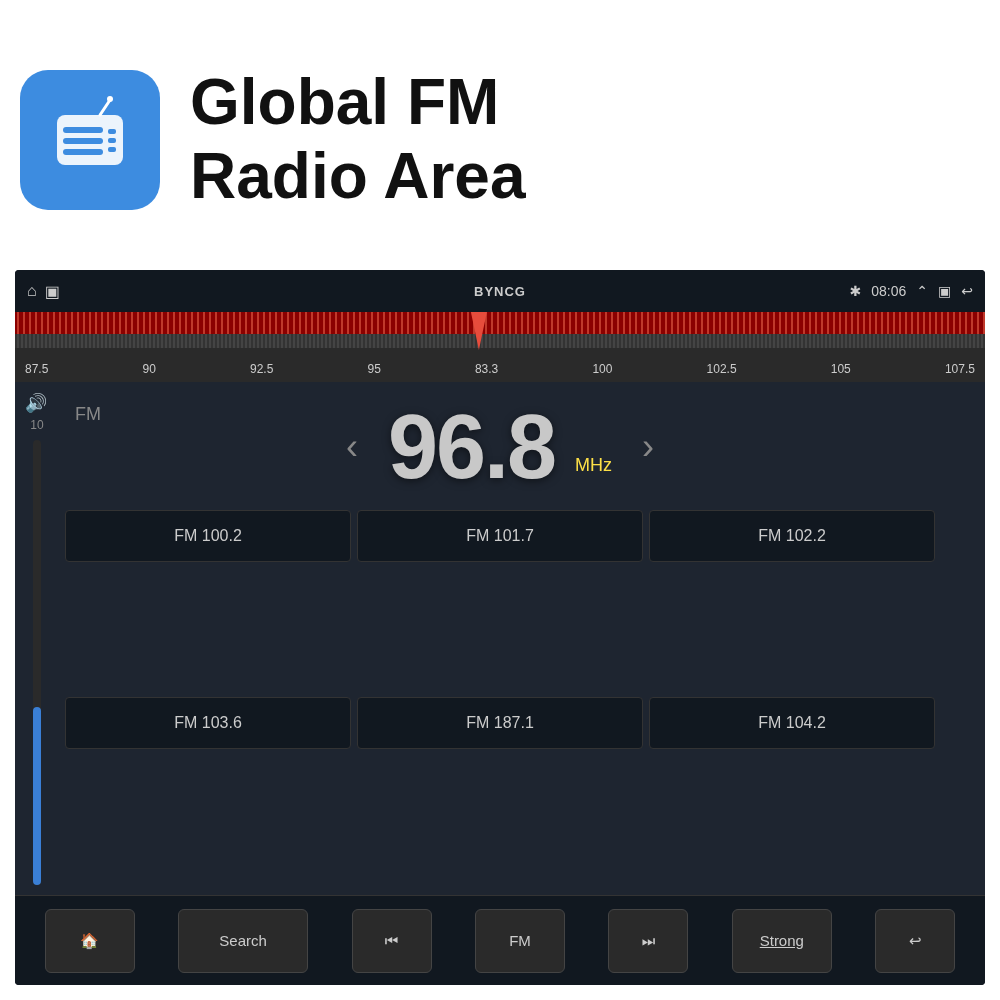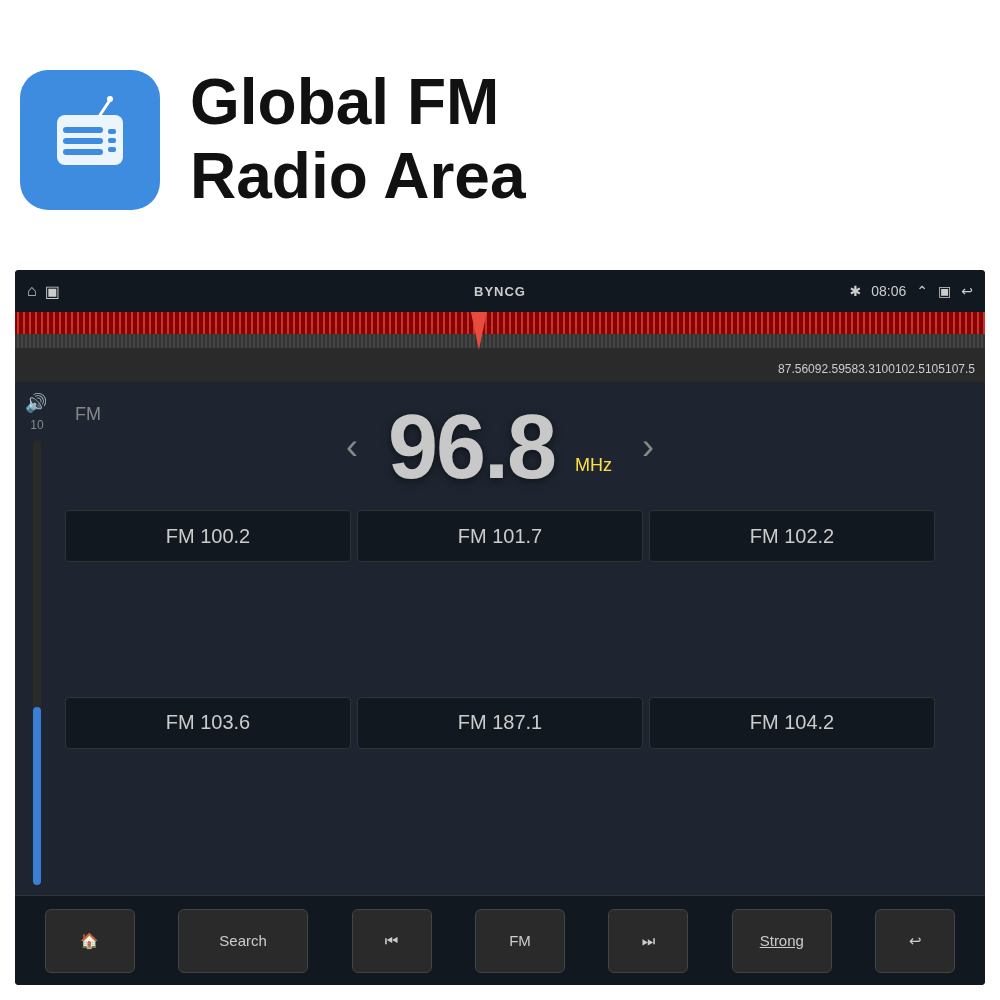--- a/index.html
+++ b/index.html
@@ -149,21 +149,21 @@
       clip-path: polygon(50% 100%, 0 0, 100% 0);
       z-index: 10;
     }
 
     #ruler-labels {
       position: absolute;
       bottom: 6px;
       left: 0;
       right: 0;
       display: flex;
-      justify-content: flex-end;
+      justify-content: space-between;
       color: #cccccc;
       font-size: 12px;
       padding: 0 10px;
     }
 
     
     #radio-main {
       flex: 1;
       display: flex;
       flex-direction: column;
@@ -262,21 +262,21 @@
       gap: 6px;
       margin: 8px 50px 8px 50px;
       flex: 1;
     }
 
     .preset-btn {
       background: #111820;
       border: 1px solid #333;
       border-radius: 4px;
       color: #cccccc;
-      font-size: 20px;
+      font-size: 16px;
       display: flex;
       align-items: center;
       justify-content: center;
       cursor: pointer;
       height: 52px;
     }
 
     
     #control-bar {
       background: #111820;
@@ -372,21 +372,21 @@
       <span>↩</span>
     </div>
   </div>
 
   <div id="freq-ruler">
     <div id="ruler-red-band"></div>
     <div id="ruler-dark-band"></div>
     <div id="ruler-needle"></div>
     <div id="ruler-labels">
       <span>87.5</span>
-      <span>60</span>
+      <span>90</span>
       <span>92.5</span>
       <span>95</span>
       <span>83.3</span>
       <span>100</span>
       <span>102.5</span>
       <span>105</span>
       <span>107.5</span>
     </div>
   </div>
 

